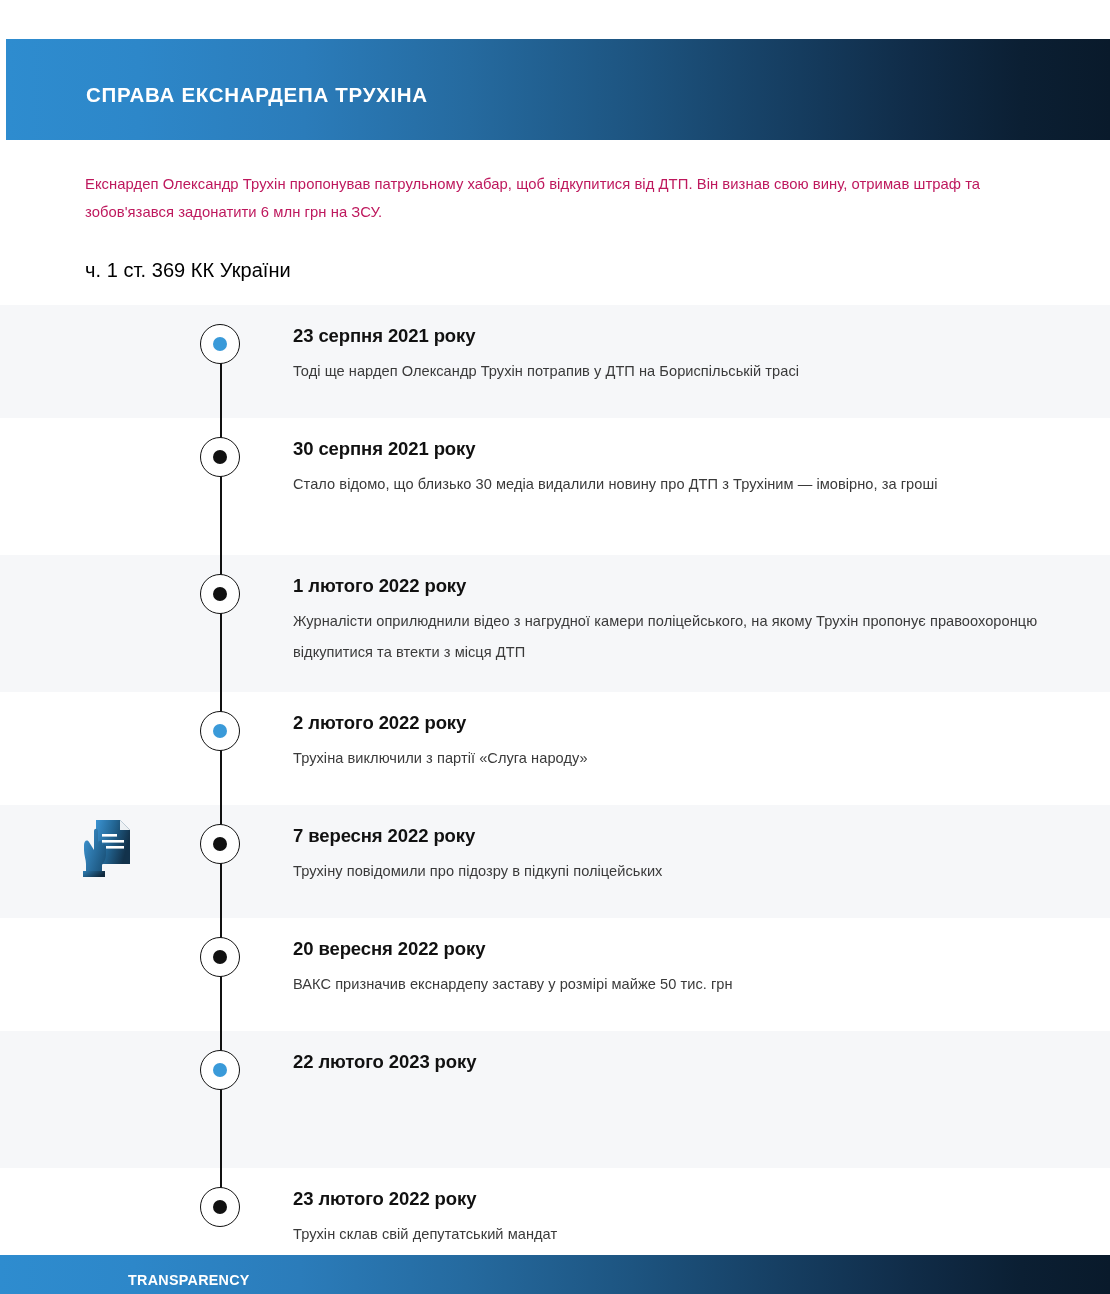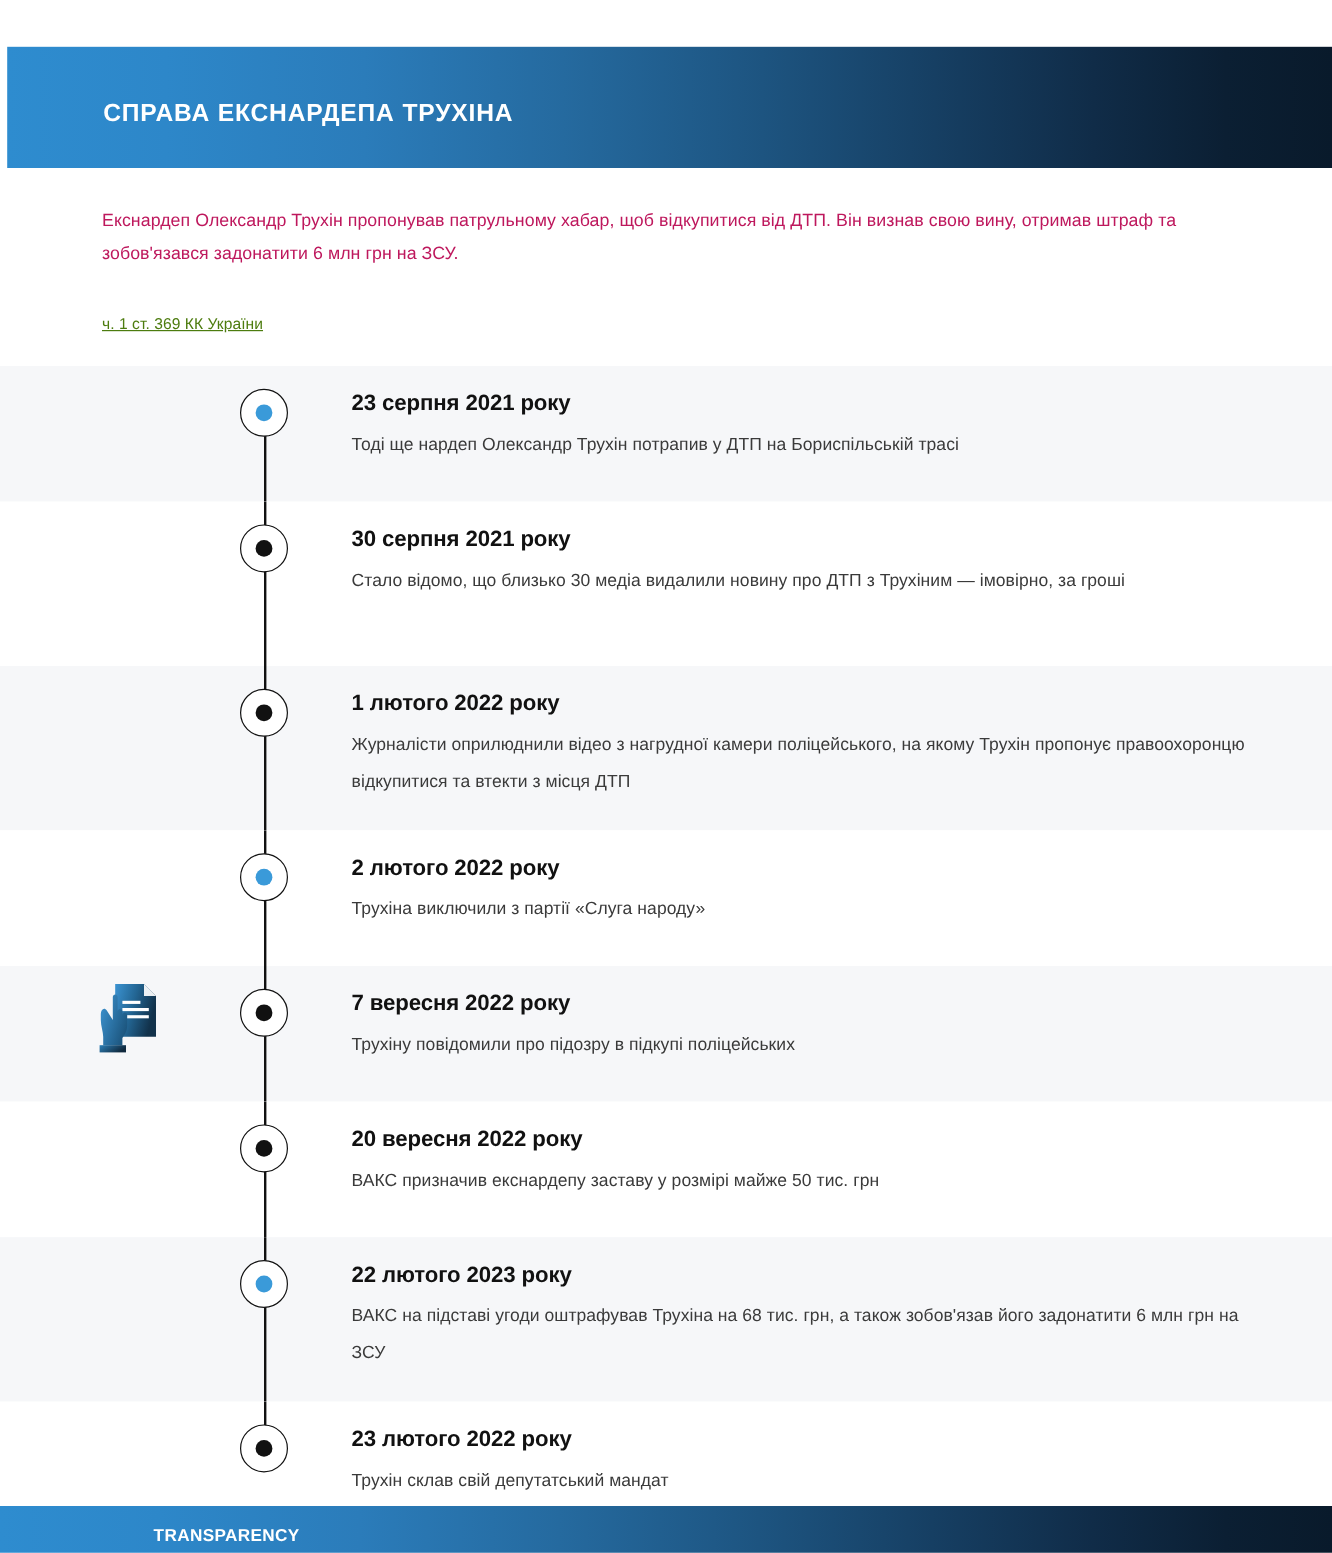--- a/index.html
+++ b/index.html
@@ -71,25 +71,24 @@
     width: 910px;
     font-size: 14.8px;
     line-height: 28px;
     color: #be185d;
     letter-spacing: 0.05px;
   }
   .intro-article {
     position: absolute;
     left: 85px;
     top: 119px;
-    font-size: 13px;
+    font-size: 20px;
     line-height: 22px;
-    color: #4d7c0f;
+    color: #000000;
     letter-spacing: 0.05px;
-    text-decoration: underline;
   }
 
   
   .timeline {
     position: absolute;
     left: 0;
     top: 272px;
     width: 1110px;
   }
   .tl-row {
@@ -340,21 +339,20 @@
           <div class="tl-text">ВАКС призначив екснардепу заставу у розмірі майже 50 тис. грн</div>
         </div>
       </div>
       <div class="tl-row shaded" style="height: 137px;">
         <div class="tl-line"></div>
         <div class="tl-marker">
           <div class="tl-dot accent"></div>
         </div>
         <div class="tl-body">
           <div class="tl-date">22 лютого 2023 року</div>
-          <div class="tl-text">ВАКС на підставі угоди оштрафував Трухіна на 68 тис. грн, а також зобов'язав його задонатити 6 млн грн на ЗСУ</div>
         </div>
       </div>
       <div class="tl-row" style="height: 113px;">
         <div class="tl-line"></div>
         <div class="tl-marker">
           <div class="tl-dot"></div>
         </div>
         <div class="tl-body">
           <div class="tl-date">23 лютого 2022 року</div>
           <div class="tl-text">Трухін склав свій депутатський мандат</div>

